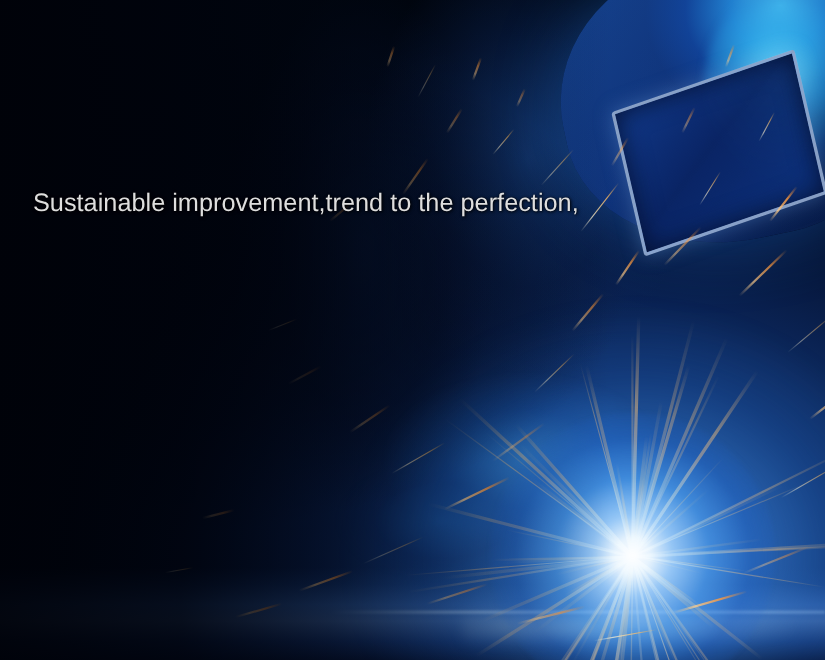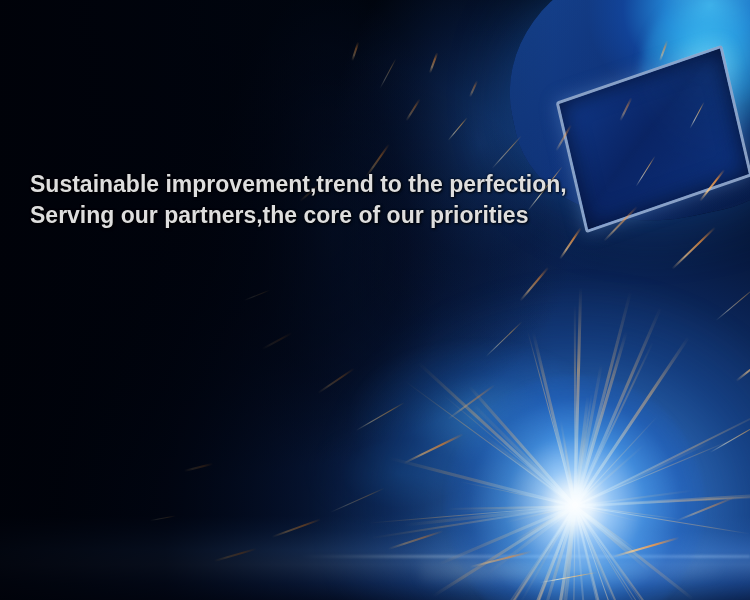--- a/index.html
+++ b/index.html
@@ -173,21 +173,21 @@
     font-size: 37px;
     font-weight: 700;
     letter-spacing: 1px;
     line-height: 50px;
     white-space: nowrap;
     text-shadow: 2px 2px 3px rgba(0,0,0,0.85), 0 0 2px rgba(0,0,0,0.7);
   }
   .en-line {
     color: #dedede;
     font-size: 23px;
-    font-weight: 700;
+    font-weight: 400;
     line-height: 31px;
     white-space: nowrap;
     text-shadow: 1px 1px 3px rgba(0,0,0,0.9), 0 0 2px rgba(0,0,0,0.8);
   }
   .en-block { margin-top: 9px; }
 </style>
 </head>
 <body>
 
 <div id="banner">
@@ -326,17 +326,16 @@
       <div class="spark" style="left: 736px; top: 380px; width: 46px; height: 1.7px; transform: rotate(-38deg); opacity: 0.65;"></div>
       <div class="spark" style="left: 184px; top: 470px; width: 30px; height: 2.4px; transform: rotate(-14deg); opacity: 0.75;"></div>
       <div class="spark spark-hot" style="left: 150px; top: 520px; width: 26px; height: 1px; transform: rotate(-10deg); opacity: 0.85;"></div>
     </div>
 
   <div class="layer vignette"></div>
 
   <div class="copy">
     <div class="en-block">
       <div class="en-line">Sustainable improvement,trend to the perfection,</div>
-      <div class="en-line">Serving our partners,the core of our priorities</div>
     </div>
   </div>
 
 </div>
 
 </body></html>

